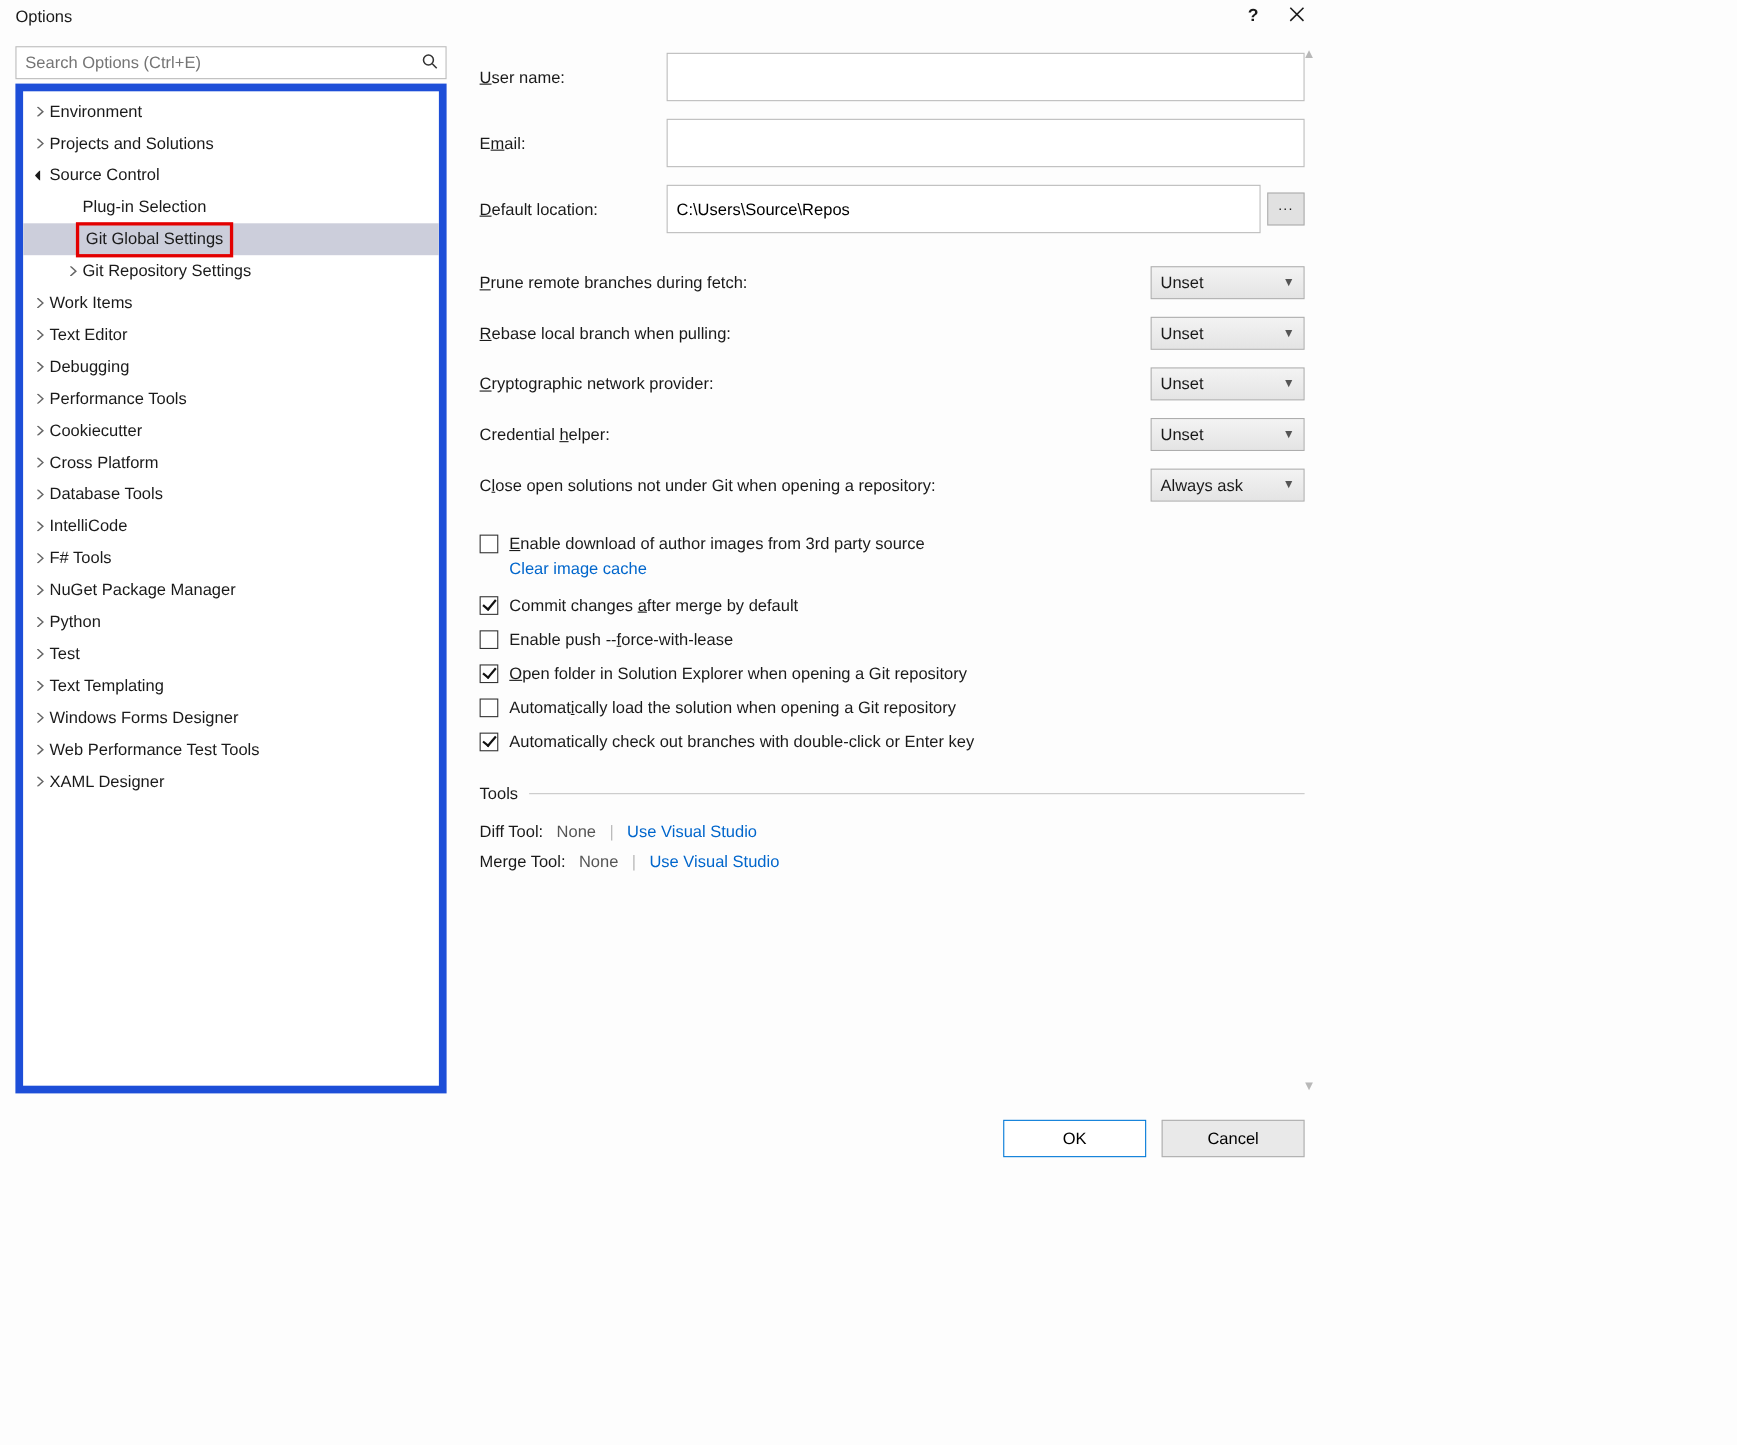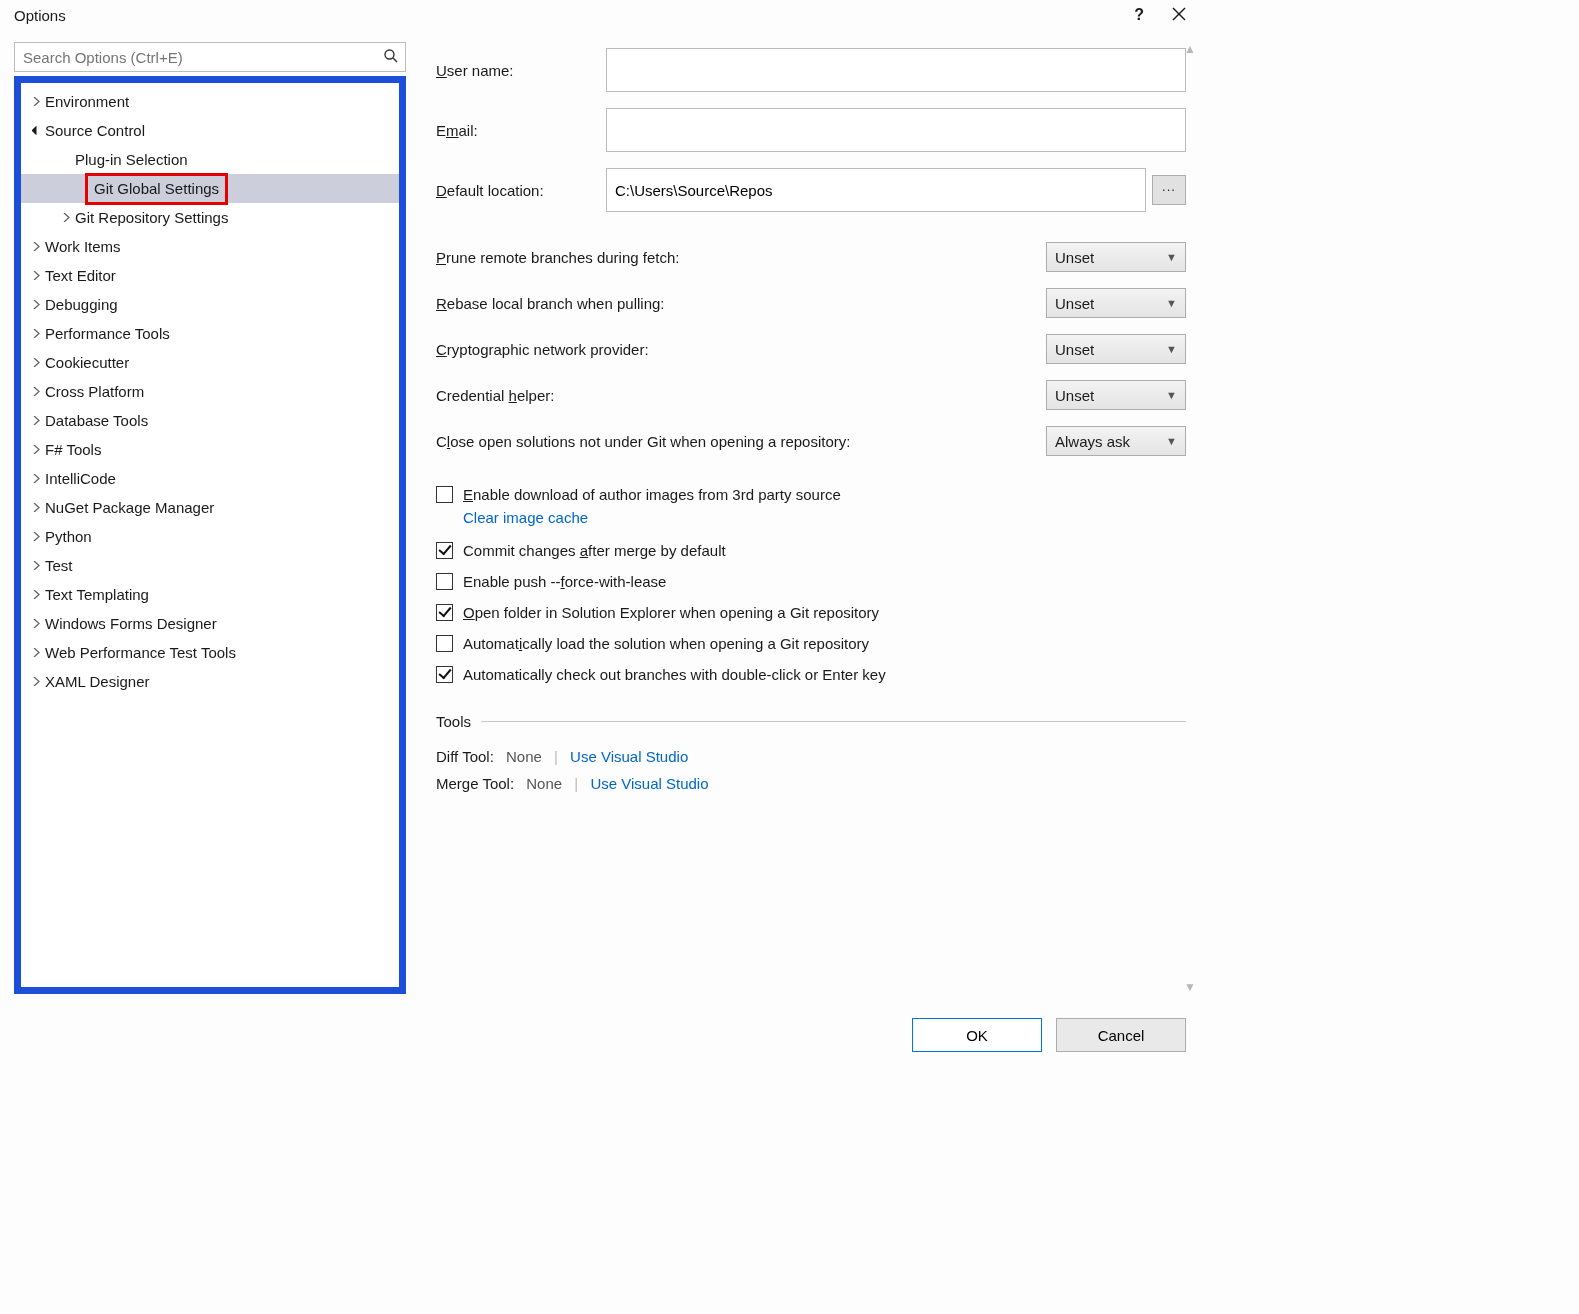--- a/index.html
+++ b/index.html
@@ -227,33 +227,43 @@
                     <path d="M2 0 L7 4.5 L2 9" fill="none" stroke="#666" stroke-width="1.3"></path>
                   </svg>
                 </span>
                 <span>Environment</span>
               </div>
             </li>
           <li>
               <div class="tree-row d1">
                 <span class="arrow">
                   <svg viewBox="0 0 9 9">
+                    <path d="M2 0 L7 4.5 L2 9" fill="none" stroke="#666" stroke-width="1.3"></path>
+                  </svg>
+                </span>
+                <span>Projects and Solutions</span>
+              </div>
+            </li>
+          <li>
+              <div class="tree-row d1">
+                <span class="arrow">
+                  <svg viewBox="0 0 9 9">
                     <path d="M1 1 L8 1 L1 8 Z" fill="#1a1a1a" transform="rotate(-45 4.5 4.5)"></path>
                   </svg>
                 </span>
                 <span>Source Control</span>
               </div>
             </li>
           <li>
               <div class="tree-row d2 noarrow">
                 <span>Plug-in Selection</span>
               </div>
             </li>
           <li>
-              <div class="tree-row d2 noarrow selected" style="padding-left:16px">
+              <div class="tree-row d2 noarrow selected" style="padding-left:0">
                 <span class="highlight-box"><span>Git Global Settings</span></span>
               </div>
             </li>
           <li>
               <div class="tree-row d2 witharrow">
                 <span class="arrow">
                   <svg viewBox="0 0 9 9">
                     <path d="M2 0 L7 4.5 L2 9" fill="none" stroke="#666" stroke-width="1.3"></path>
                   </svg>
                 </span>
@@ -330,31 +340,31 @@
                 <span>Database Tools</span>
               </div>
             </li>
           <li>
               <div class="tree-row d1">
                 <span class="arrow">
                   <svg viewBox="0 0 9 9">
                     <path d="M2 0 L7 4.5 L2 9" fill="none" stroke="#666" stroke-width="1.3"></path>
                   </svg>
                 </span>
+                <span>IntelliCode</span>
+              </div>
+            </li>
+          <li>
+              <div class="tree-row d1">
+                <span class="arrow">
+                  <svg viewBox="0 0 9 9">
+                    <path d="M2 0 L7 4.5 L2 9" fill="none" stroke="#666" stroke-width="1.3"></path>
+                  </svg>
+                </span>
                 <span>F# Tools</span>
-              </div>
-            </li>
-          <li>
-              <div class="tree-row d1">
-                <span class="arrow">
-                  <svg viewBox="0 0 9 9">
-                    <path d="M2 0 L7 4.5 L2 9" fill="none" stroke="#666" stroke-width="1.3"></path>
-                  </svg>
-                </span>
-                <span>IntelliCode</span>
               </div>
             </li>
           <li>
               <div class="tree-row d1">
                 <span class="arrow">
                   <svg viewBox="0 0 9 9">
                     <path d="M2 0 L7 4.5 L2 9" fill="none" stroke="#666" stroke-width="1.3"></path>
                   </svg>
                 </span>
                 <span>NuGet Package Manager</span>

